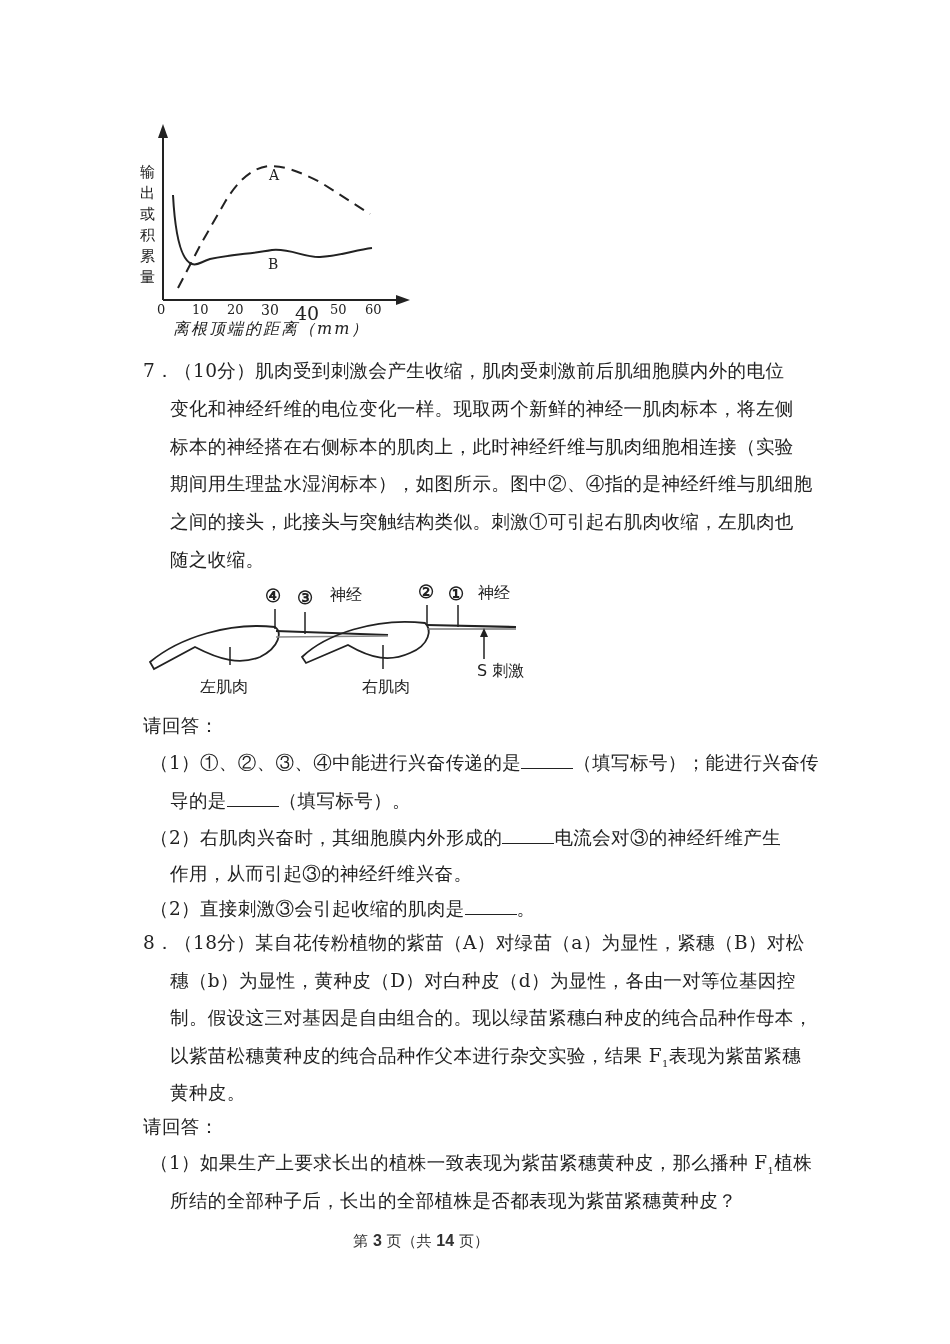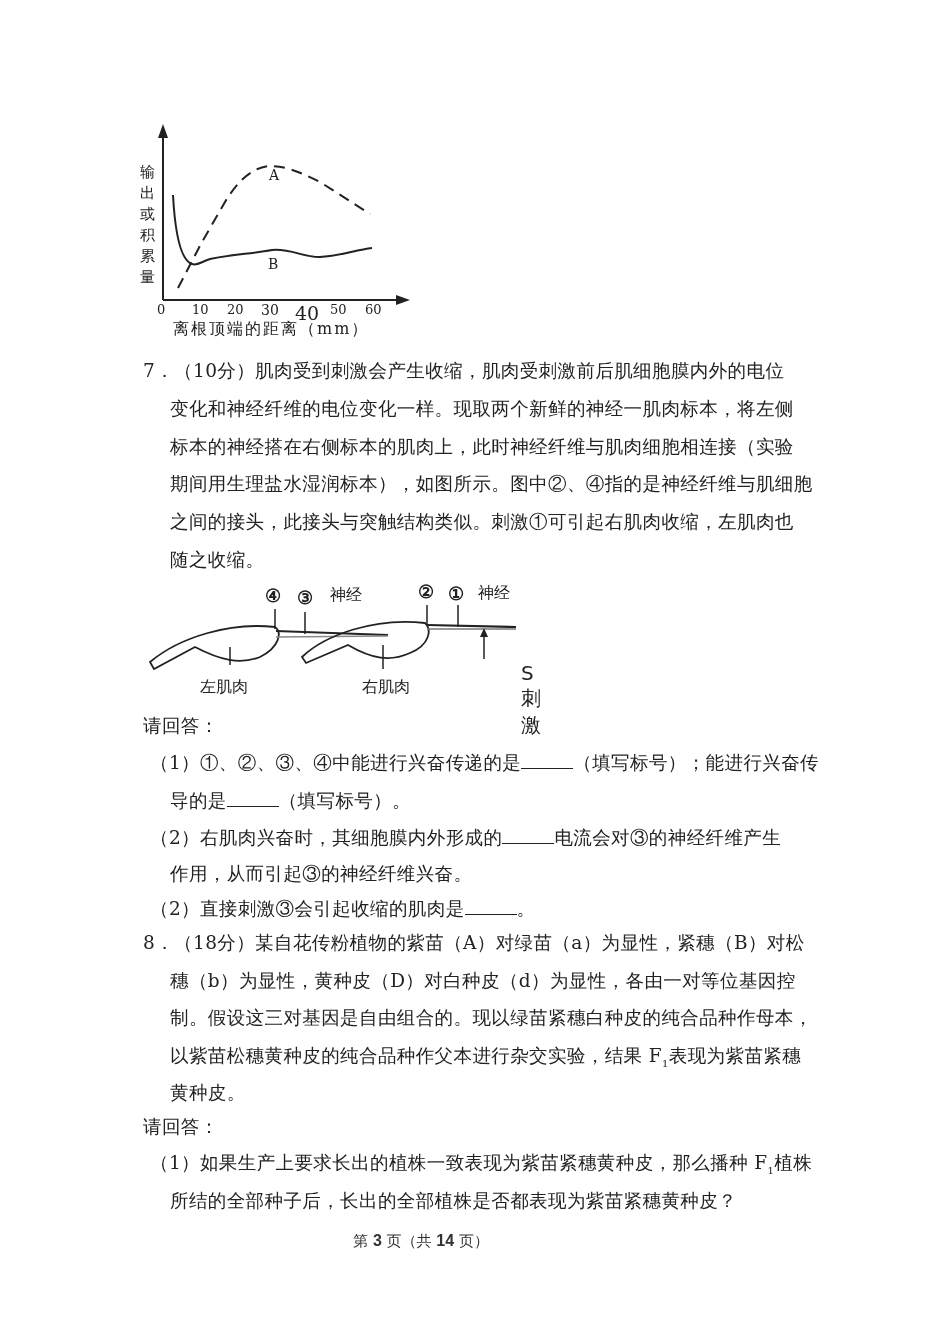--- a/index.html
+++ b/index.html
@@ -40,21 +40,21 @@
     <div>累</div>
     <div>量</div>
   </div>
   <div class="abs" style="left:17px;top:180px;font-size:13px;">0</div>
   <div class="abs" style="left:52px;top:180px;font-size:13px;">10</div>
   <div class="abs" style="left:87px;top:180px;font-size:13px;">20</div>
   <div class="abs" style="left:121px;top:180px;font-size:14px;">30</div>
   <div class="abs" style="left:155px;top:180px;font-size:19px;">40</div>
   <div class="abs" style="left:190px;top:180px;font-size:13px;">50</div>
   <div class="abs" style="left:225px;top:180px;font-size:13px;">60</div>
-  <div class="abs" style="left:33px;top:197px;font-size:16px;letter-spacing:2px;">离根顶端的距离（mm）</div>
+  <div class="abs" style="left:33px;top:197px;font-size:16px;letter-spacing:2px;font-style:italic;">离根顶端的距离（mm）</div>
 </div>
 
 <div class="line" style="left:143px;top:358px;">7．（10分）肌肉受到刺激会产生收缩，肌肉受刺激前后肌细胞膜内外的电位</div>
 <div class="line" style="left:170px;top:396px;">变化和神经纤维的电位变化一样。现取两个新鲜的神经一肌肉标本，将左侧</div>
 <div class="line" style="left:170px;top:434px;">标本的神经搭在右侧标本的肌肉上，此时神经纤维与肌肉细胞相连接（实验</div>
 <div class="line" style="left:170px;top:471px;">期间用生理盐水湿润标本），如图所示。图中②、④指的是神经纤维与肌细胞</div>
 <div class="line" style="left:170px;top:509px;">之间的接头，此接头与突触结构类似。刺激①可引起右肌肉收缩，左肌肉也</div>
 <div class="line" style="left:170px;top:547px;">随之收缩。</div>
 
 <div class="diagram-wrap">
@@ -81,21 +81,21 @@
     <polygon points="344,51 340,60 348,60" fill="#222"></polygon>
   </svg>
   <div class="abs" style="left:125px;top:8px;font-size:18px;font-weight:bold;">④</div>
   <div class="abs" style="left:157px;top:10px;font-size:18px;font-weight:bold;">③</div>
   <div class="abs" style="left:190px;top:8px;font-size:16px;font-family:'DejaVu Sans',sans-serif;">神经</div>
   <div class="abs" style="left:278px;top:4px;font-size:18px;font-weight:bold;">②</div>
   <div class="abs" style="left:308px;top:6px;font-size:18px;font-weight:bold;">①</div>
   <div class="abs" style="left:338px;top:6px;font-size:16px;font-family:'DejaVu Sans',sans-serif;">神经</div>
   <div class="abs" style="left:60px;top:100px;font-size:16px;font-family:'DejaVu Sans',sans-serif;">左肌肉</div>
   <div class="abs" style="left:222px;top:100px;font-size:16px;font-family:'DejaVu Sans',sans-serif;">右肌肉</div>
-  <div class="abs" style="left:337px;top:84px;font-size:20px;font-family:'DejaVu Sans',sans-serif;margin-left:44px;">S 刺激</div>
+  <div class="abs" style="left:337px;top:84px;font-size:16px;font-family:'DejaVu Sans',sans-serif;">S 刺激</div>
 </div>
 
 <div class="line" style="left:143px;top:713px;">请回答：</div>
 <div class="line" style="left:150px;top:750px;">
   <span>（1）①、②、③、④中能进行兴奋传递的是</span><span class="blank"></span><span>（填写标号）；能进行兴奋传</span>
 </div>
 <div class="line" style="left:170px;top:788px;text-align:right;">
   <span>导的是</span><span class="blank"></span><span>（填写标号）。</span>
 </div>
 <div class="line" style="left:150px;top:825px;">

